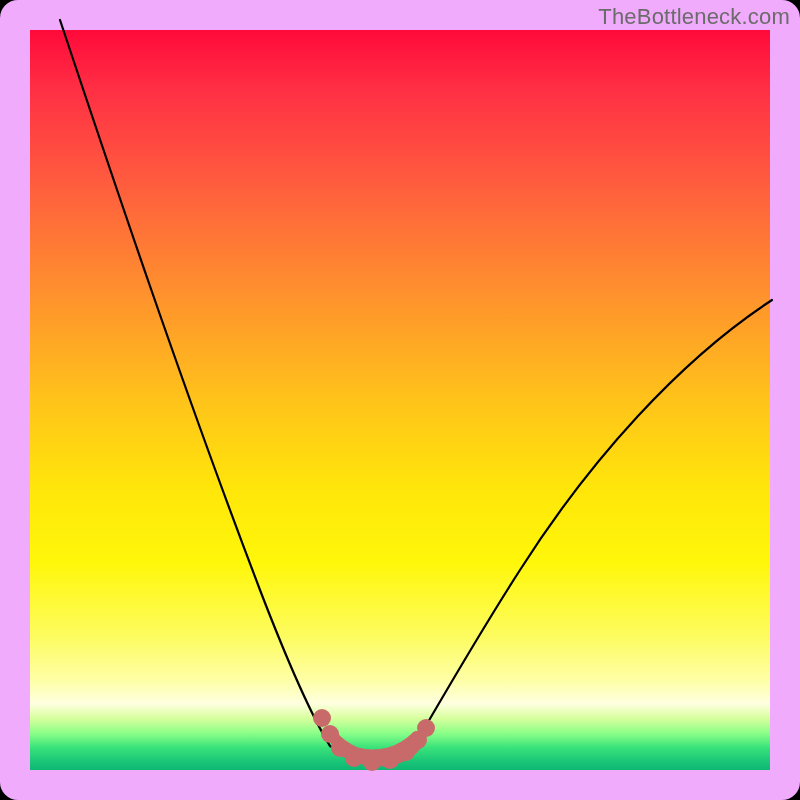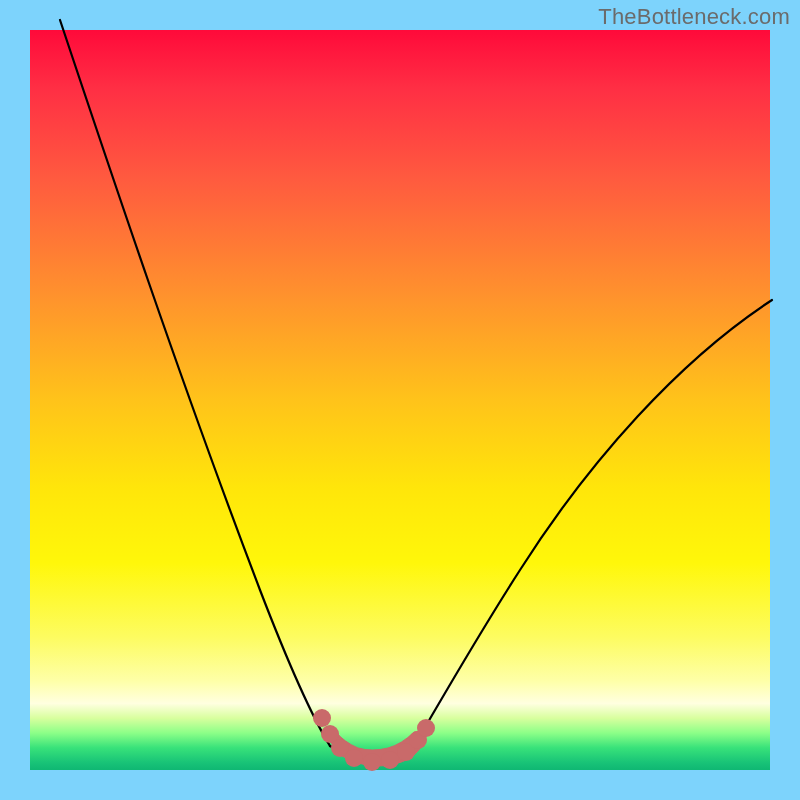--- a/index.html
+++ b/index.html
@@ -7,21 +7,22 @@
     padding: 0;
     width: 800px;
     height: 800px;
     background: #000;
     overflow: hidden;
     font-family: Arial, Helvetica, sans-serif;
   }
   .frame {
     position: absolute;
     inset: 0;
-    background: #7dd3fc;
+    background: #f0abfc;
+    border-radius: 18px;
   }
   .plot-area {
     position: absolute;
     left: 30px;
     top: 30px;
     width: 740px;
     height: 740px;
     background: linear-gradient(
       to bottom,
       #ff0a3a 0%,

